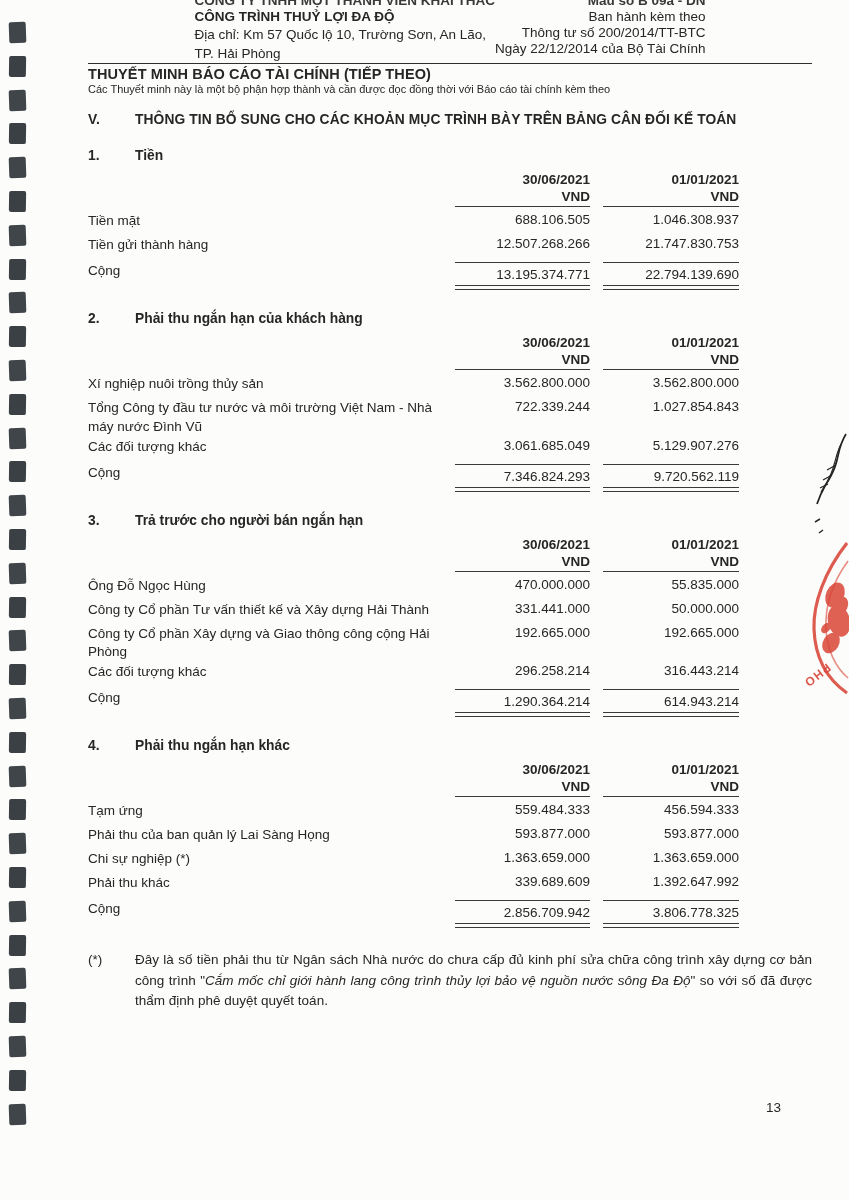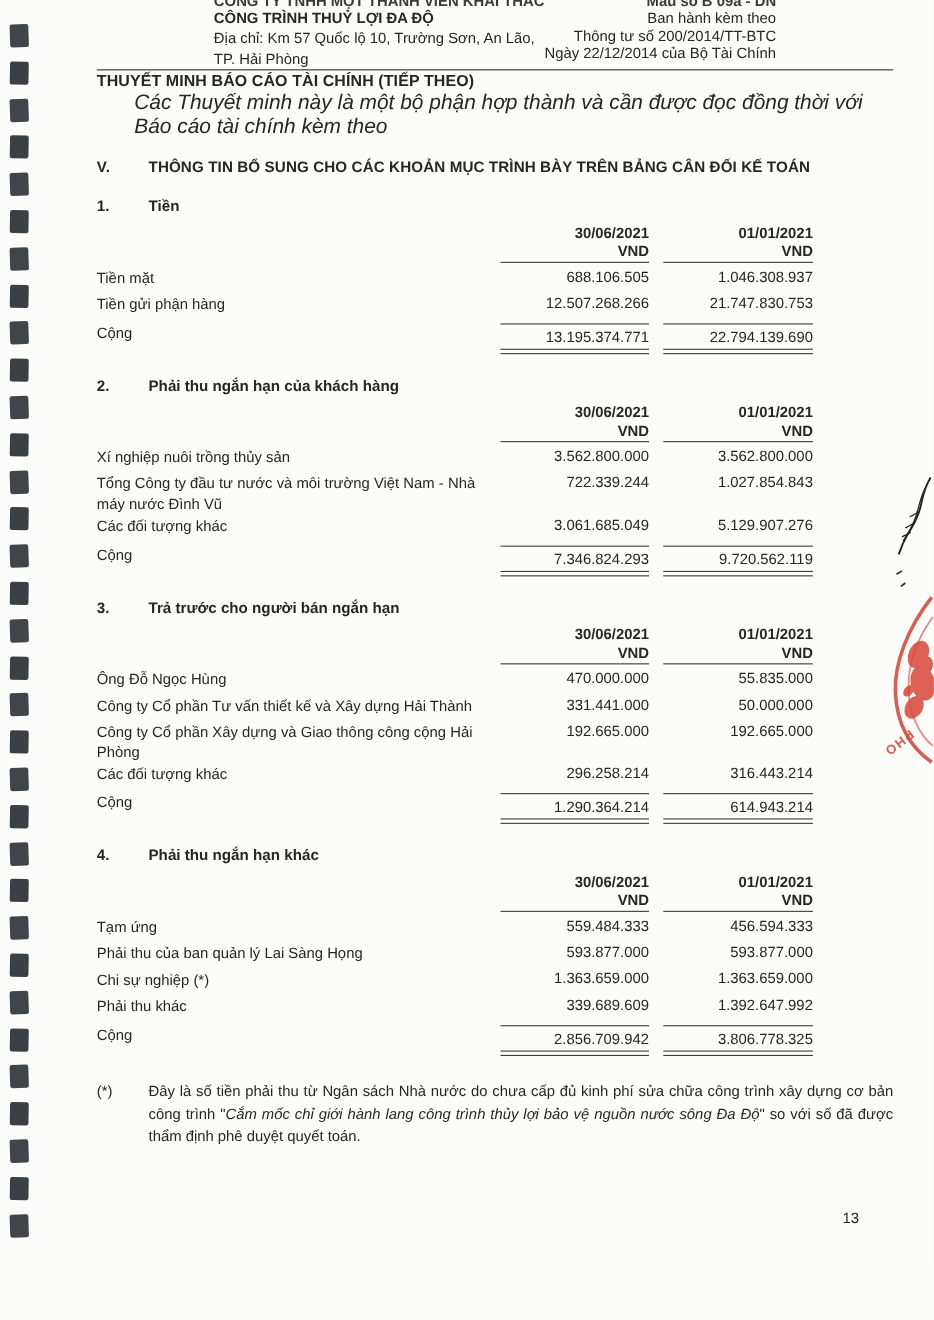--- a/index.html
+++ b/index.html
@@ -25,21 +25,21 @@
   }
   .hdr{display:flex;justify-content:center;align-items:flex-start;}
   .hdr-left{font-size:13.5px;line-height:1.2;}
   .hdr-left .co1{font-weight:700;margin-top:-7px;white-space:nowrap;color:#3a3a3a;}
   .hdr-left .co2{font-weight:700;white-space:nowrap;}
   .hdr-left .addr{margin-top:2px;white-space:nowrap;}
   .hdr-right{font-size:13.5px;line-height:1.18;text-align:right;}
   .hdr-right .form{font-weight:700;margin-top:-7px;color:#3a3a3a;}
   .hdr-rule{border-bottom:1.6px solid #2f2f2f;margin-top:1px;}
   .doc-title{font-weight:700;font-size:14.5px;margin-top:2px;letter-spacing:.1px;}
-  .doc-note{font-style:italic;font-size:19px;margin-top:1px;margin-left:34px;}
+  .doc-note{font-size:11px;margin-top:1px;}
   
   .sec-v{display:flex;font-weight:700;font-size:13.8px;margin-top:17px;letter-spacing:.1px;}
   .sec-v .num{width:47px;flex:none;}
   
   .tbl{margin-top:21px;}
   .sec-head{display:flex;font-weight:700;font-size:13.8px;margin-bottom:9px;}
   .sec-head .num{width:47px;flex:none;}
   .t-grid{width:651px;font-size:13.5px;}
   .t-row{display:flex;align-items:flex-start;}
   .t-row .lbl{flex:1;line-height:1.4;padding-right:6px;}
@@ -153,21 +153,21 @@
         <div class="c2">VND</div>
       </div>
       <div class="rows">
   <div class="t-row data">
     <div class="lbl">Tiền mặt</div>
     <div class="c1">688.106.505</div>
     <div class="c2">1.046.308.937</div>
   </div>
 
   <div class="t-row data">
-    <div class="lbl">Tiền gửi phận hàng</div>
+    <div class="lbl">Tiền gửi thành hàng</div>
     <div class="c1">12.507.268.266</div>
     <div class="c2">21.747.830.753</div>
   </div>
 </div>
       <div class="t-row total">
         <div class="lbl">Cộng</div>
         <div class="c1">13.195.374.771</div>
         <div class="c2">22.794.139.690</div>
       </div>
       <div class="t-row dbl">

